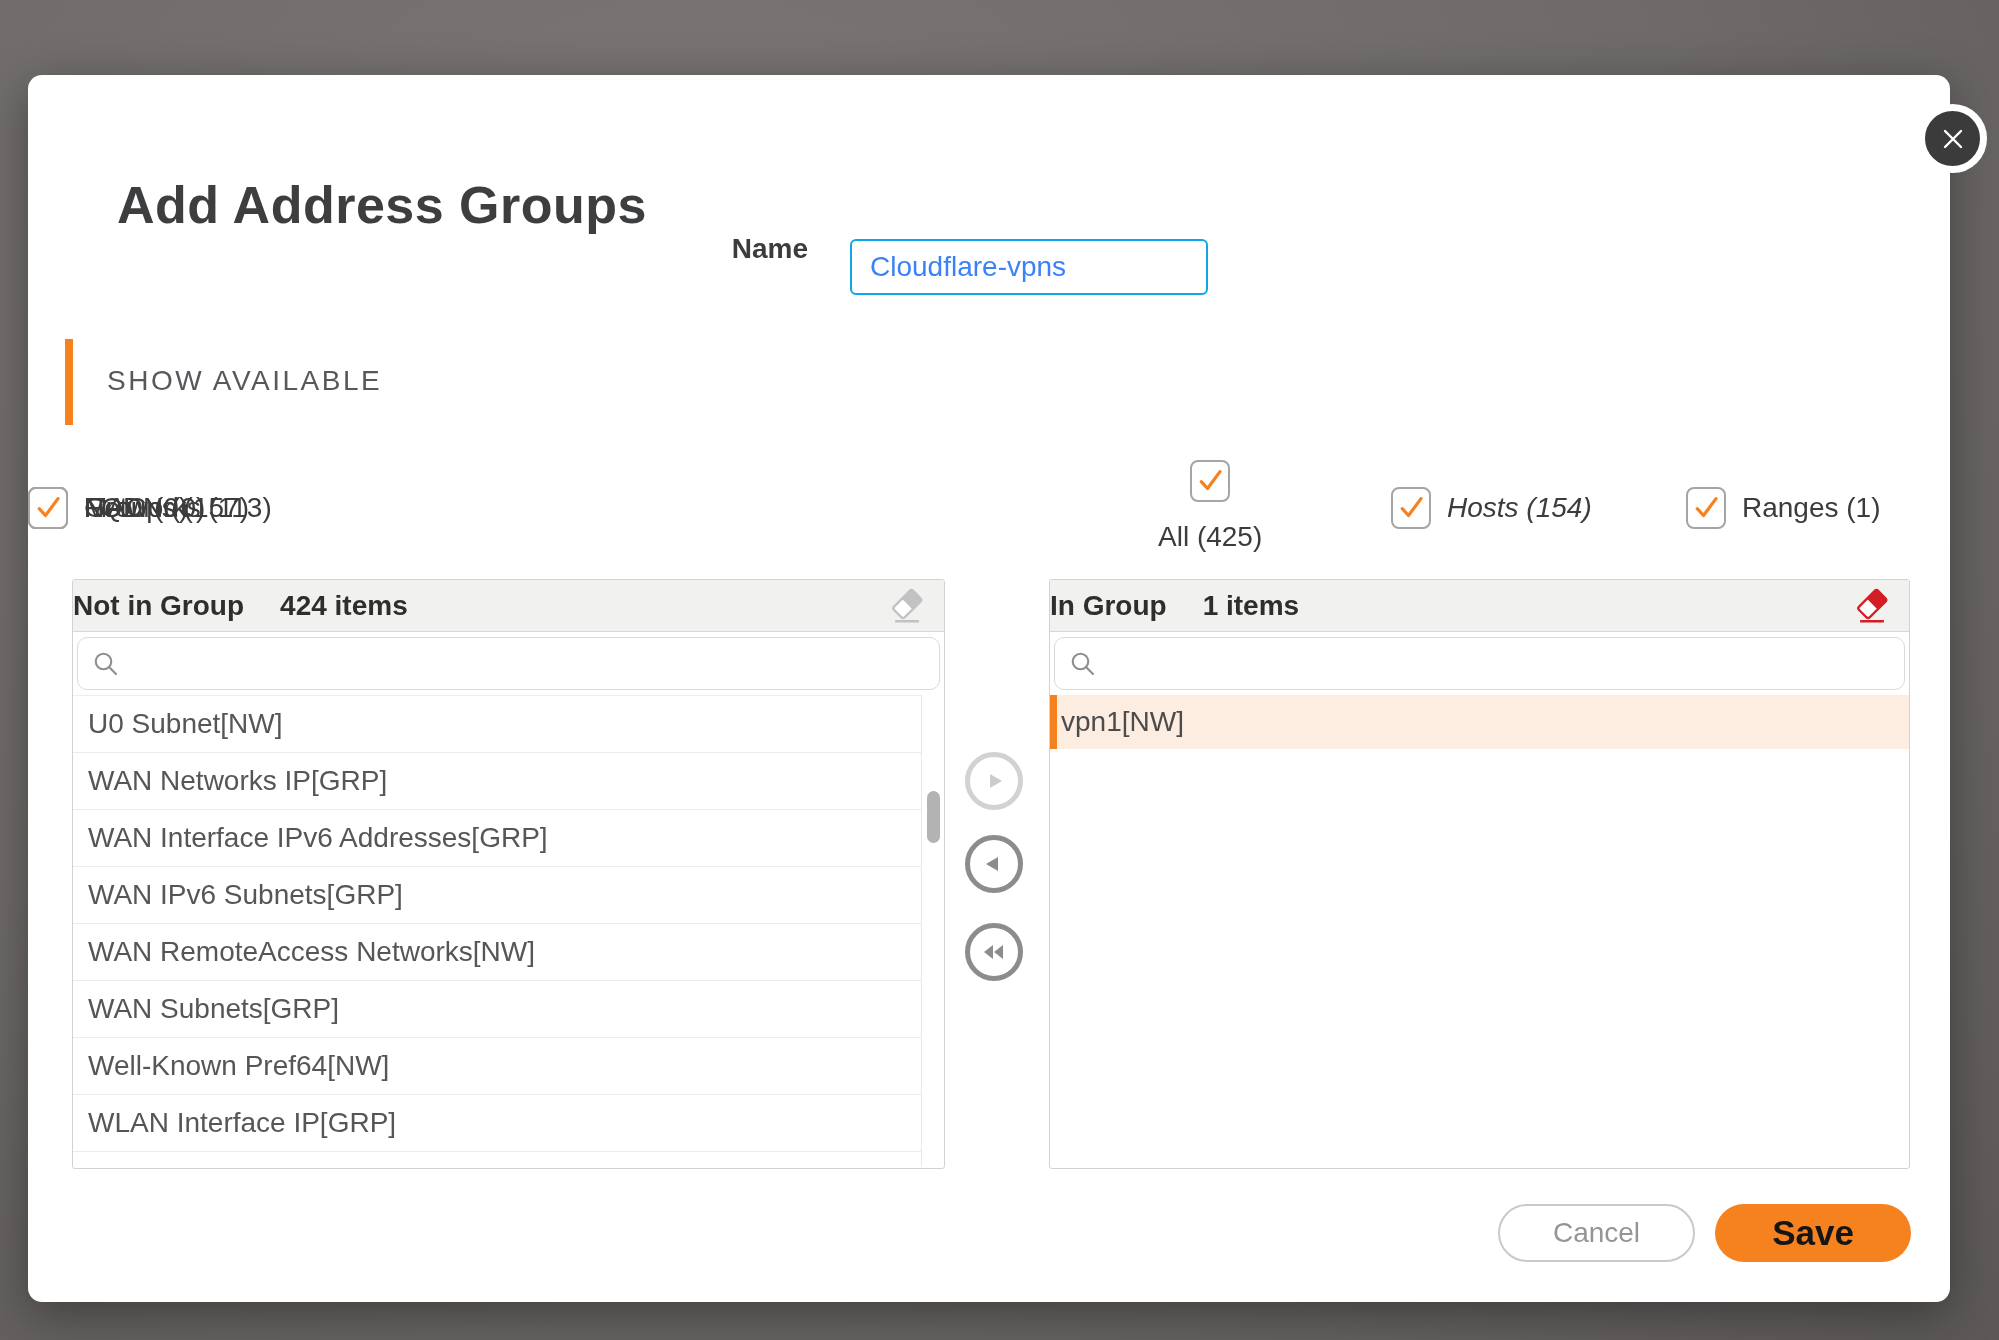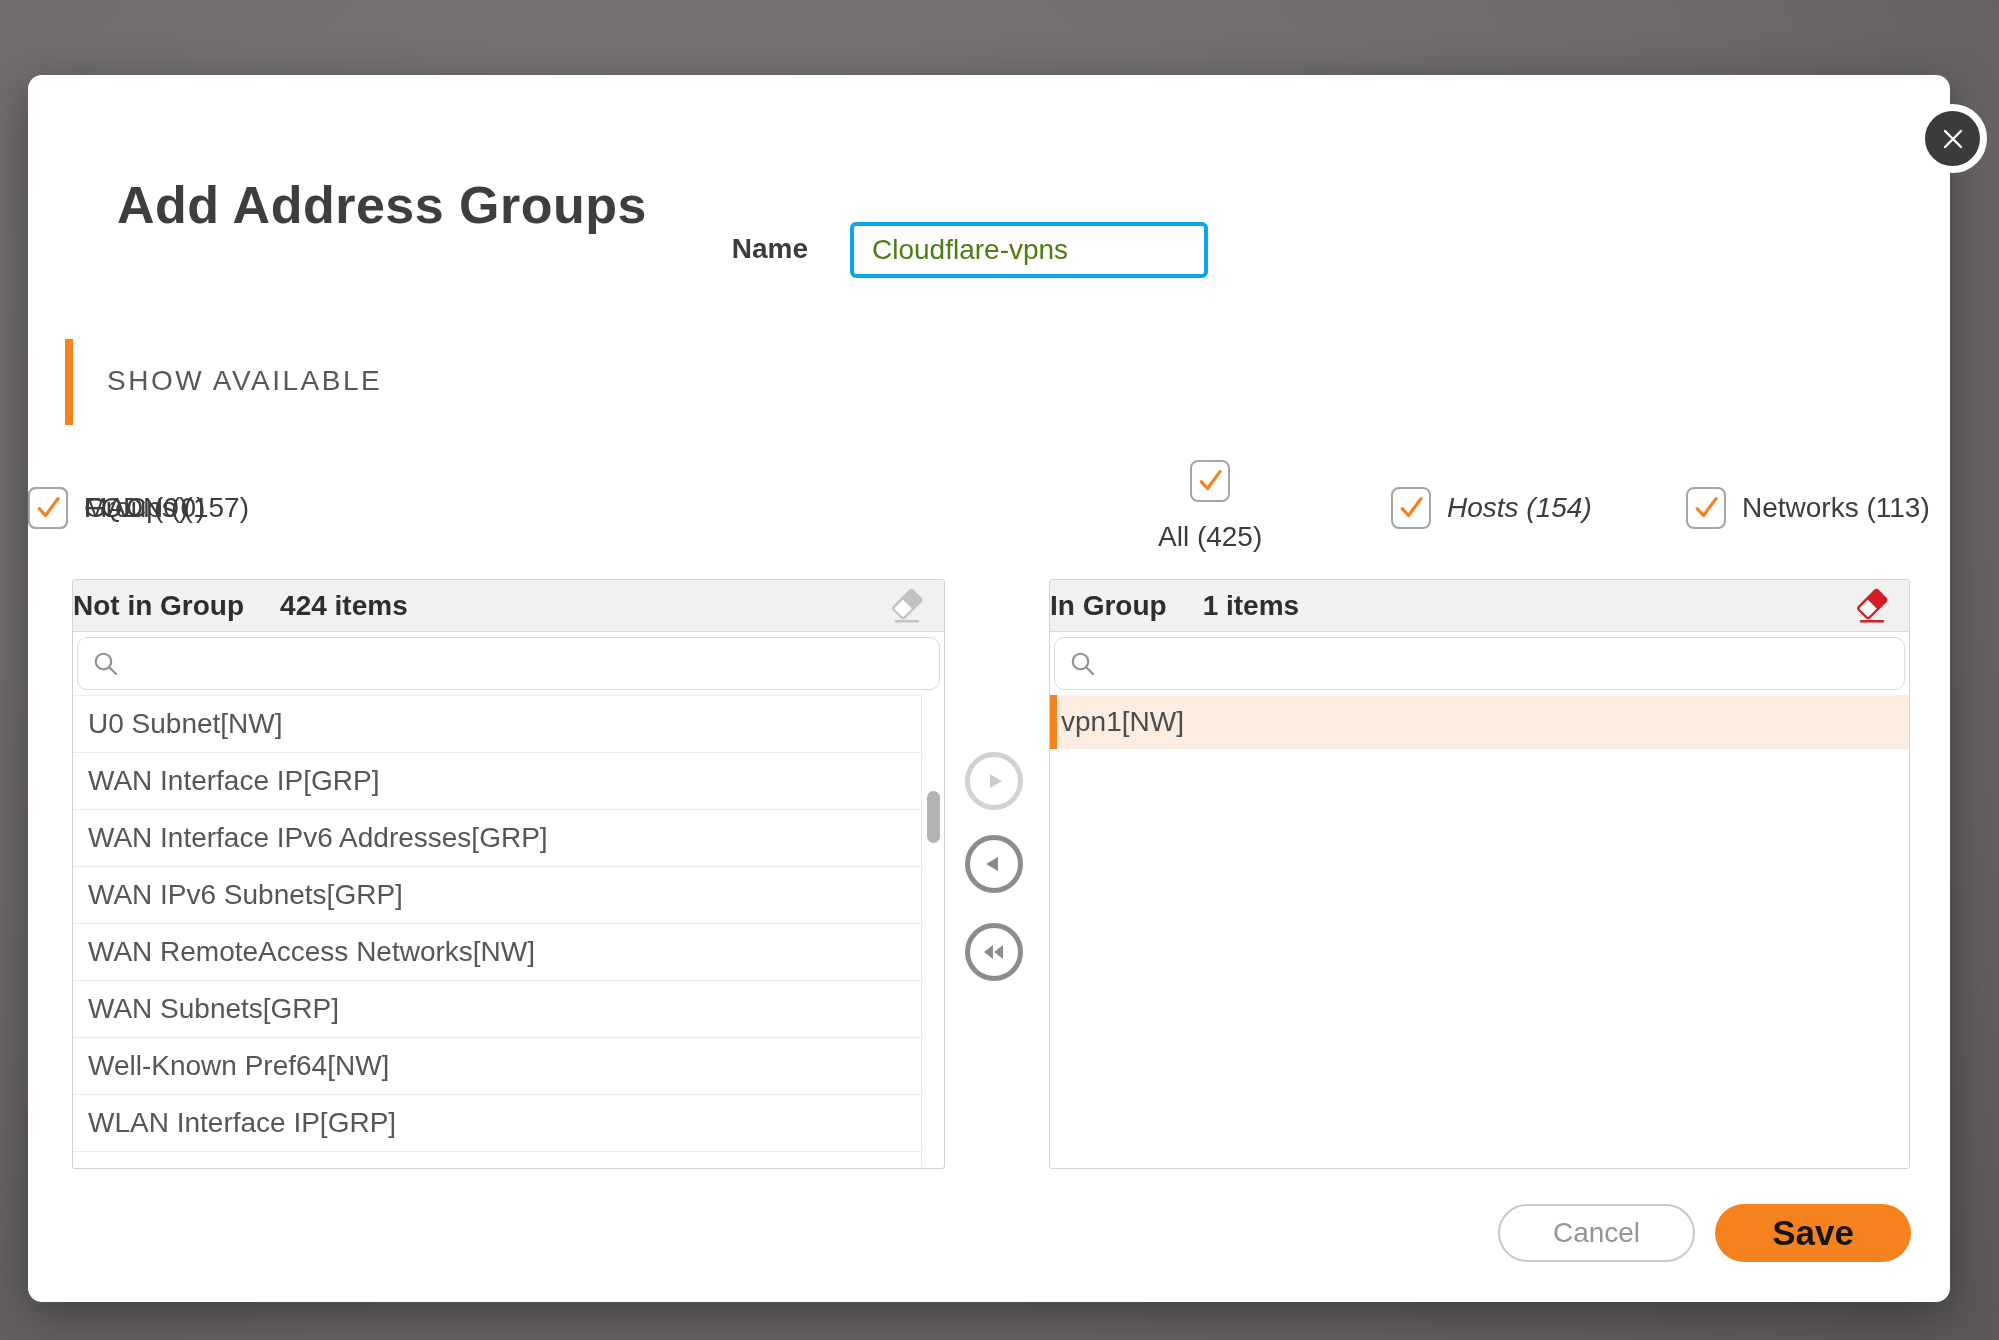--- a/index.html
+++ b/index.html
@@ -22,22 +22,22 @@
     position:absolute; left:1890px; top:29px; width:69px; height:69px;
     border-radius:50%; background:#3b3b3b; border:7px solid #ffffff;
     display:flex; align-items:center; justify-content:center; cursor:pointer; padding:0;
   }
   
   .name-label {
     position:absolute; left:620px; top:158px; width:160px; text-align:right;
     font-size:28px; font-weight:700; color:#3c3c3c;
   }
   .name-input {
-    position:absolute; left:822px; top:147px; width:358px; height:56px;
-    border:4px solid #0ea5e9; border-radius:6px; font-size:28px; color:#4d7c0f;
+    position:absolute; left:822px; top:164px; width:358px; height:56px;
+    border:2px solid #0ea5e9; border-radius:6px; font-size:28px; color:#3b82f6;
     padding:0 18px; font-family:"Liberation Sans",sans-serif; outline:none; background:#fff;
   }
   
   .section-bar { position:absolute; left:37px; top:264px; width:8px; height:86px; background:#F6821F; }
   .section-title {
     position:absolute; left:79px; top:290px; font-size:28px; color:#57585c; letter-spacing:2.5px;
   }
   
   .filter-item { position:absolute; top:385px; height:96px; display:flex; align-items:center; gap:16px; cursor:pointer; }
   .filter-item:nth-of-type(1){ left:64px; }
@@ -143,20 +143,28 @@
       </span>
     <span class="cb-label">All (425)</span>
   </div>
   <div class="filter-item">
     <span class="cb">
         <svg viewBox="0 0 24 24">
           <polyline points="5,12.5 10,18 20,4.5" fill="none" stroke="#F6821F" stroke-width="2.6" stroke-linecap="round" stroke-linejoin="round"></polyline>
         </svg>
       </span>
     <span class="cb-label">Hosts (154)</span>
+  </div>
+  <div class="filter-item">
+    <span class="cb">
+        <svg viewBox="0 0 24 24">
+          <polyline points="5,12.5 10,18 20,4.5" fill="none" stroke="#F6821F" stroke-width="2.6" stroke-linecap="round" stroke-linejoin="round"></polyline>
+        </svg>
+      </span>
+    <span class="cb-label">Ranges (1)</span>
   </div>
   <div class="filter-item">
     <span class="cb">
         <svg viewBox="0 0 24 24">
           <polyline points="5,12.5 10,18 20,4.5" fill="none" stroke="#F6821F" stroke-width="2.6" stroke-linecap="round" stroke-linejoin="round"></polyline>
         </svg>
       </span>
     <span class="cb-label">Networks (113)</span>
   </div>
   <div class="filter-item">
@@ -205,21 +213,21 @@
         <svg width="30" height="30" viewBox="0 0 24 24">
             <circle cx="10" cy="10" r="6.2" fill="none" stroke="#8f8f8f" stroke-width="1.7"></circle>
             <line x1="14.6" y1="14.6" x2="20" y2="20" stroke="#8f8f8f" stroke-width="1.7" stroke-linecap="round"></line>
           </svg>
       </span>
       <input type="text" value="" style="">
     </div>
     <div class="list-body">
       <div class="list-rows">
         <div class="list-item">U0 Subnet[NW]</div>
-        <div class="list-item">WAN Interface IP[GRP]</div>
+        <div class="list-item">WAN Networks IP[GRP]</div>
         <div class="list-item">WAN Interface IPv6 Addresses[GRP]</div>
         <div class="list-item">WAN IPv6 Subnets[GRP]</div>
         <div class="list-item">WAN RemoteAccess Networks[NW]</div>
         <div class="list-item">WAN Subnets[GRP]</div>
         <div class="list-item">Well-Known Pref64[NW]</div>
         <div class="list-item">WLAN Interface IP[GRP]</div>
       </div>
     </div>
     <div class="scroll-thumb"></div>
   </div>

